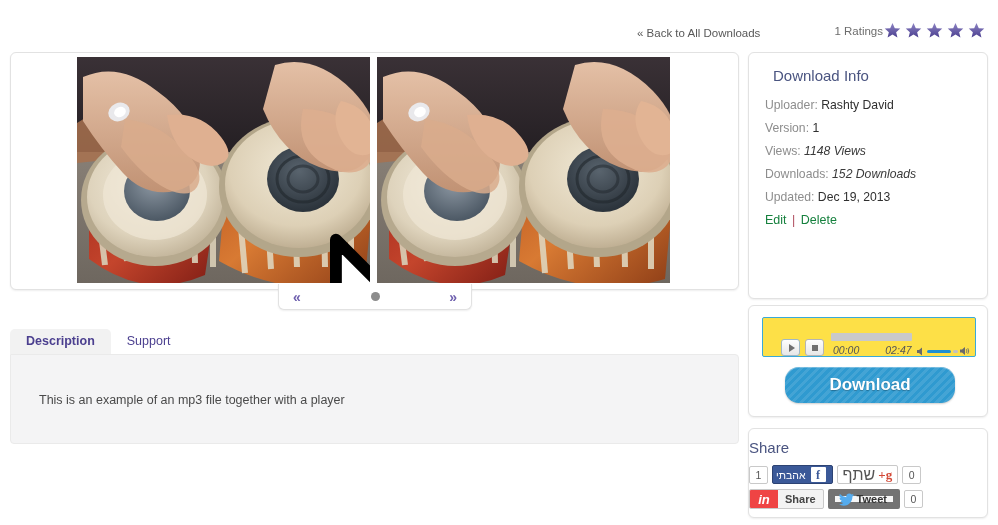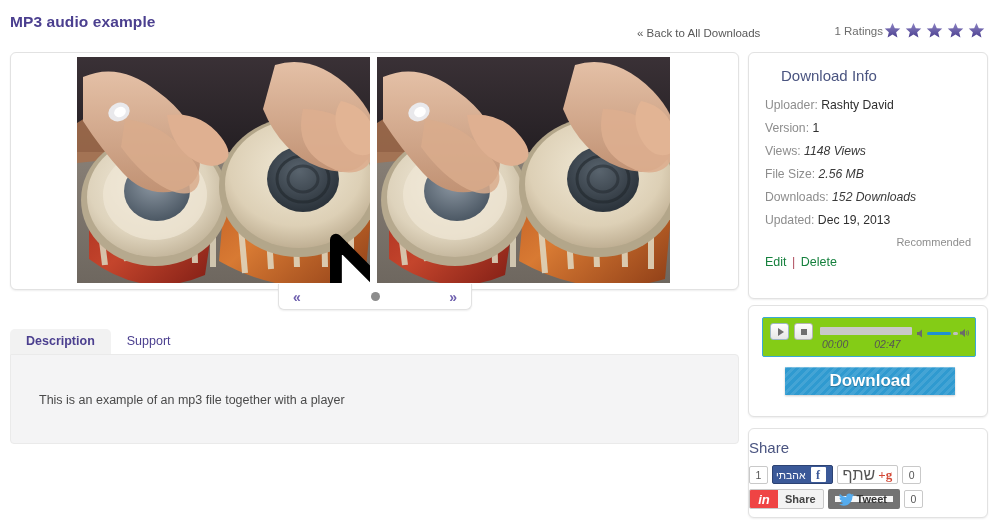--- a/index.html
+++ b/index.html
@@ -113,21 +113,21 @@
     font-size: 12.5px; color: #4a4a4a;
   }
 
   
   .info-card {
     position: absolute; left: 748px; top: 52px;
     width: 240px; height: 247px;
     padding: 14px 16px 0 16px;
   }
   .card-heading {
-    font-size: 15px; color: #4a5480; margin: 0 0 14px 16px;
+    font-size: 15px; color: #4a5480; margin: 0 0 14px 8px;
     font-weight: normal;
   }
   .info-row {
     font-size: 12.2px; margin-bottom: 9px;
     color: #8d8d8d; white-space: nowrap;
   }
   .info-row .val { color: #2f2f2f; }
   .info-row .val.ital { font-style: italic; color: #3a3a3a; }
   .recommended {
     text-align: right; font-size: 11px; color: #8d8d8d;
@@ -142,23 +142,23 @@
   
   .player-card {
     position: absolute; left: 748px; top: 305px;
     width: 240px; height: 112px;
   }
   .audio-player {
     position: absolute; left: 13px; top: 11px;
     width: 214px; height: 40px;
     border: 1px solid #3aa9d8;
     border-radius: 2px;
-    background: #84cc16;
-    display: flex; align-items: flex-start;
-    padding: 5px 5px 0 7px;
+    background: #fde047;
+    display: flex; align-items: flex-end;
+    padding: 5px 5px 0 18px;
   }
   .apl-btn {
     width: 19px; height: 17px; border-radius: 3px;
     background: linear-gradient(#fdfdfd,#e7e7e7);
     border: 1px solid #9fb8c6;
     display: flex; align-items: center; justify-content: center;
     cursor: pointer; flex: none; margin-right: 5px;
   }
   .apl-btn.stop { border-color: #b5b5b5; }
   .apl-play-tri {
@@ -182,23 +182,23 @@
     margin-left: 5px; margin-top: 5px; flex: none;
   }
   .apl-vol-bar {
     width: 24px; height: 3px; background: #1e90d2; border-radius: 2px;
   }
   .apl-vol-bar.rest { background: #c0c0c0; width: 5px; }
   .spk { display: block; }
 
   .download-btn {
     position: absolute; left: 36px; top: 61px;
-    width: 170px; height: 28px;
+    width: 170px; height: 36px;
     border: none; cursor: pointer;
-    border-radius: 0;
+    border-radius: 14px;
     color: #fff; font-size: 17px; font-weight: bold;
     font-family: "Liberation Sans", sans-serif;
     text-shadow: 0 1px 1px rgba(0,0,0,.28);
     background-color: #2f9ad0;
     background-image: repeating-linear-gradient(
       -45deg, rgba(255,255,255,.10) 0 3px, rgba(255,255,255,0) 3px 6px);
     box-shadow: inset 0 1px 0 rgba(255,255,255,.3), 0 1px 2px rgba(0,0,0,.2);
   }
 
   
@@ -256,21 +256,20 @@
     border: 7px solid #737373; border-radius: 2px;
     background: #f6f6f6; cursor: pointer; padding: 0 6px 0 4px; gap: 3px;
   }
   .tw-label { font-size: 11px; color: #333; font-weight: bold; }
 </style>
 </head>
 <body>
 
 <div class="page">
 
-  <div class="page-title">MP3 audio example</div>
 
   <a class="back-link" href="#">« Back to All Downloads</a>
 
   <div class="ratings-wrap">
     <span class="ratings-label">1 Ratings</span>
     <span class="stars">
       <svg class="star" viewBox="0 0 24 24">
           <defs>
             <linearGradient id="sg" x1="0" y1="0" x2="0" y2="1">
               <stop offset="0" stop-color="#8d84c4"></stop>
@@ -460,33 +459,28 @@
     </div>
     <div class="info-row">
       <span>Version:</span>
       <span class="val">1</span>
     </div>
     <div class="info-row">
       <span>Views:</span>
       <span class="val ital">1148 Views</span>
     </div>
     <div class="info-row">
-      <span>File Size:</span>
-      <span class="val ital">2.56 MB</span>
-    </div>
-    <div class="info-row">
       <span>Downloads:</span>
       <span class="val ital">152 Downloads</span>
     </div>
     <div class="info-row">
       <span>Updated:</span>
       <span class="val">Dec 19, 2013</span>
     </div>
 
-    <div class="recommended">Recommended</div>
 
     <div class="edit-links">
       <a href="#">Edit</a>
       <span class="sep">|</span>
       <a href="#">Delete</a>
     </div>
   </div>
 
   <div class="card player-card">
     <div class="audio-player">

